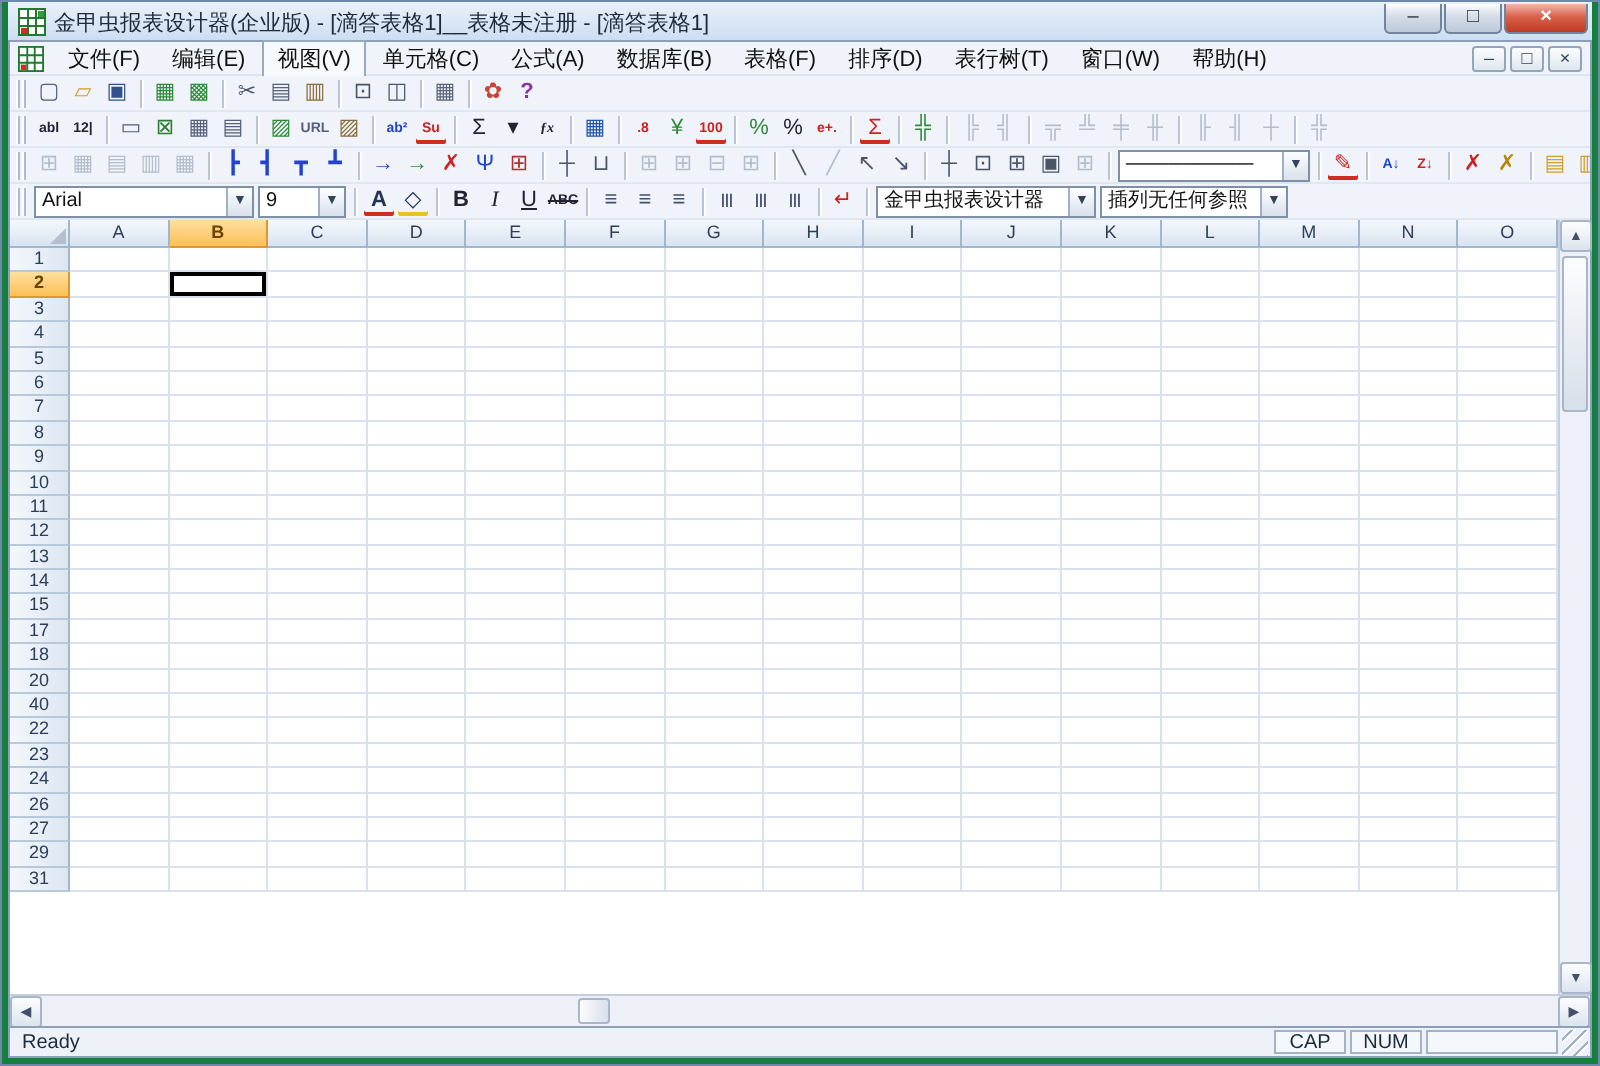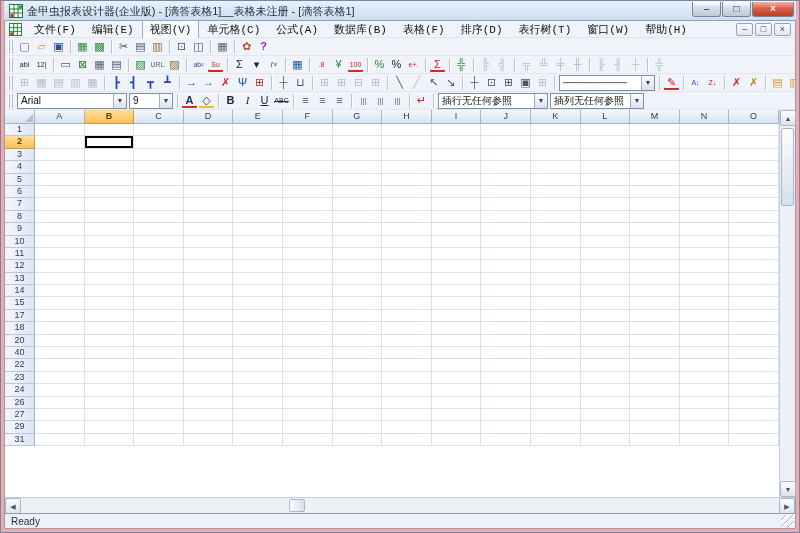--- a/index.html
+++ b/index.html
@@ -1,51 +1,51 @@
 <!DOCTYPE html>
 <html><head>
 <meta charset="utf-8">
 <style>
   html,body{margin:0;padding:0;background:#e6e6e6;font-family:"Liberation Sans","DejaVu Sans",sans-serif;}
   *{box-sizing:border-box;}
-  .window{width:800px;height:533px;border:1px solid #6d88a8;background:#fca5a5;
+  .window{width:800px;height:533px;border:1px solid #6d88a8;background:#15803d;
     padding:0 3px 3px 3px;display:flex;flex-direction:column;}
   
   .titlebar{height:19px;display:flex;align-items:center;gap:4px;padding:1px 2px 0 5px;
     background:linear-gradient(#e9f1fb,#cdddf1);font-size:11px;color:#1c2a3a;}
   .apicon{width:14px;height:14px;flex:none;}
   .title-text{flex:1;white-space:nowrap;overflow:hidden;}
   .wctls{display:flex;gap:1px;align-self:flex-start;}
   .wctl{width:29px;height:15px;font-size:10px;line-height:13px;text-align:center;
     border:1px solid #70849c;border-top:none;border-radius:0 0 3px 3px;
     background:linear-gradient(#fdfeff,#d4dce7 45%,#bdc9d9);color:#243143;cursor:default;}
   .wctl.close{width:42px;background:linear-gradient(#f2b8ae,#d9624c 45%,#c03a23);color:#fff;font-weight:bold;}
   
   .client{flex:1;display:flex;flex-direction:column;border:1px solid #8aa0bb;background:#f0f4fa;min-height:0;}
   
   .menubar{height:17px;display:flex;align-items:center;font-size:11px;background:#f0f4fa;
     border-bottom:1px solid #dde4ee;padding:0 2px;color:#111;}
   .docicon{width:13px;height:13px;margin:0 4px 0 2px;flex:none;}
   .menu-items{display:flex;flex:1;height:100%;align-items:center;}
-  .mi{padding:1px 7px;white-space:nowrap;cursor:default;border:1px solid transparent;font-family:Liberation Mono, monospace;}
+  .mi{padding:1px 7px;white-space:nowrap;cursor:default;border:1px solid transparent;}
   .mi.hl{border:1px solid #96aac4;background:#f7fafd;}
   .mctls{display:flex;gap:2px;margin-right:2px;}
   .mctl{width:17px;height:13px;font-size:9px;line-height:11px;text-align:center;
     border:1px solid #93a5ba;border-radius:2px;background:linear-gradient(#fcfdfe,#dfe6ef);color:#33435a;}
   
   .toolbar{height:18px;display:flex;align-items:center;background:#f0f4fa;
     border-bottom:1px solid #e0e7f0;padding:0 2px;overflow:hidden;}
   .grip{width:5px;height:14px;margin:0 3px 0 1px;flex:none;
     border-left:1px solid #fff;border-right:1px solid #aebdd0;
     box-shadow:inset 1px 0 0 #aebdd0, inset -1px 0 0 #fff;}
   .tsep{width:1px;height:14px;background:#b9c5d6;margin:0 3px;flex:none;box-shadow:1px 0 0 #fff;}
   .tbtn{width:17px;height:16px;flex:none;display:inline-flex;align-items:center;justify-content:center;
     font-size:11px;line-height:1;cursor:default;border:1px solid transparent;border-radius:2px;color:#44506a;}
   .tbtn.dis{color:#b3bdcb;}
-  .tbtn.txt{font-size:7px;font-weight:normal;letter-spacing:0;}
+  .tbtn.txt{font-size:7px;font-weight:bold;letter-spacing:0;}
   .tbtn.b{font-weight:bold;}
   .tbtn.i{font-style:italic;font-family:"Liberation Serif","DejaVu Serif",serif;}
   .tbtn.u{text-decoration:underline;}
   .tbtn.strike{text-decoration:line-through;}
   .u-red{box-shadow:inset 0 -2px 0 #d22b1f;}
   .u-yellow{box-shadow:inset 0 -2px 0 #e8c31c;}
   .combo{height:16px;flex:none;display:inline-flex;align-items:stretch;margin:0 1px;
     border:1px solid #7d90a8;background:#fff;}
   .cval{flex:1;font-size:10px;line-height:14px;padding:0 3px;white-space:nowrap;overflow:hidden;color:#111;}
   .cbtn{width:13px;flex:none;text-align:center;font-size:7px;line-height:14px;color:#33435a;
@@ -285,21 +285,21 @@
         <span class="tbtn" style="color: rgb(68, 80, 106);">≡</span>
         <span class="tbtn" style="color: rgb(68, 80, 106);">≡</span>
         <span class="tsep"></span>
         <span class="tbtn txt" style="color: rgb(68, 80, 106);">|||</span>
         <span class="tbtn txt" style="color: rgb(68, 80, 106);">|||</span>
         <span class="tbtn txt" style="color: rgb(68, 80, 106);">|||</span>
         <span class="tsep"></span>
         <span class="tbtn" style="color: rgb(204, 34, 34);">↵</span>
         <span class="tsep"></span>
         <span class="combo" style="width: 110px;">
-          <span class="cval">插行无任何参照</span>
+          <span class="cval">金甲虫报表设计器</span>
           <span class="cbtn">▼</span>
         </span>
         <span class="combo" style="width: 94px;">
           <span class="cval">插列无任何参照</span>
           <span class="cbtn">▼</span>
         </span>
       </div>
 
     <div class="sheetwrap">
       <div class="gridpane">
@@ -806,17 +806,22 @@
     <div class="hscroll">
       <span class="sarrow">◀</span>
       <div class="strack">
         <div class="sthumb h"></div>
       </div>
       <span class="sarrow">▶</span>
     </div>
 
     <div class="statusbar">
       <span class="status-left">Ready</span>
+      <span style="display:flex;align-items:center;">
+          <span class="spanel">CAP</span>
+          <span class="spanel">NUM</span>
+          <span class="spanel wide"></span>
+        </span>
       <span class="sizegrip"></span>
     </div>
 
   </div>
 </div>
 
 </body></html>

